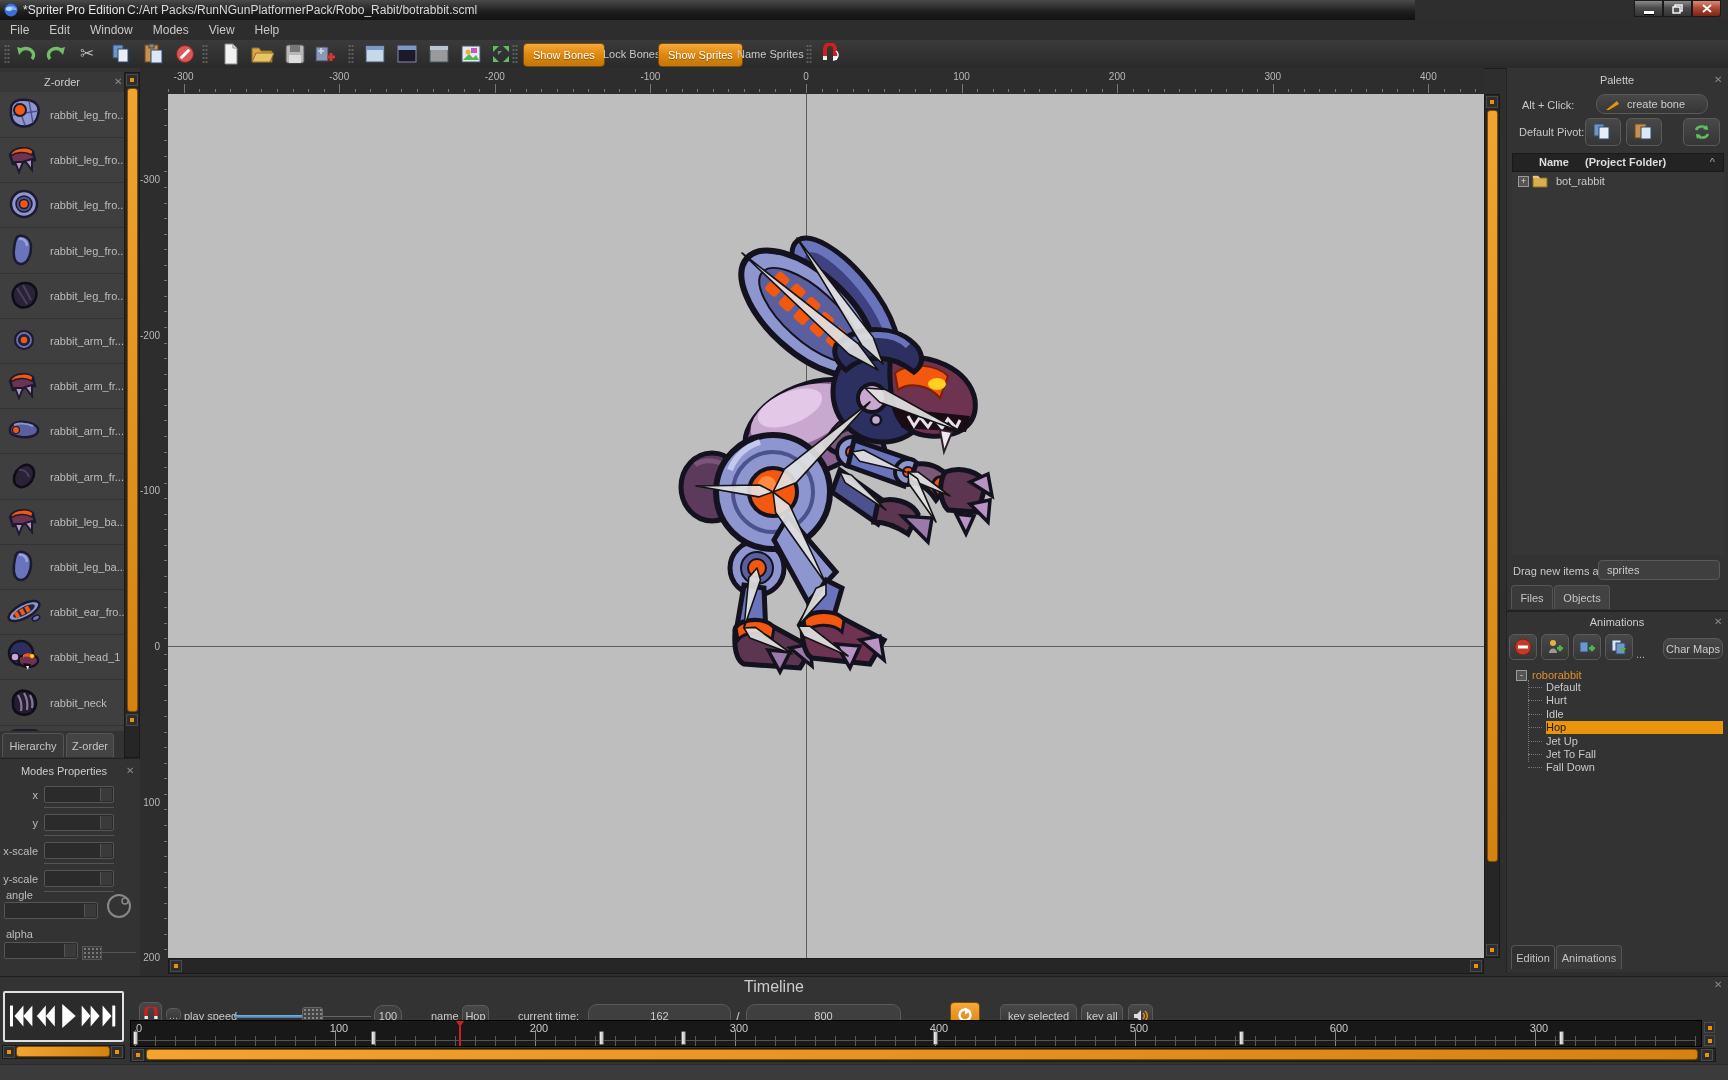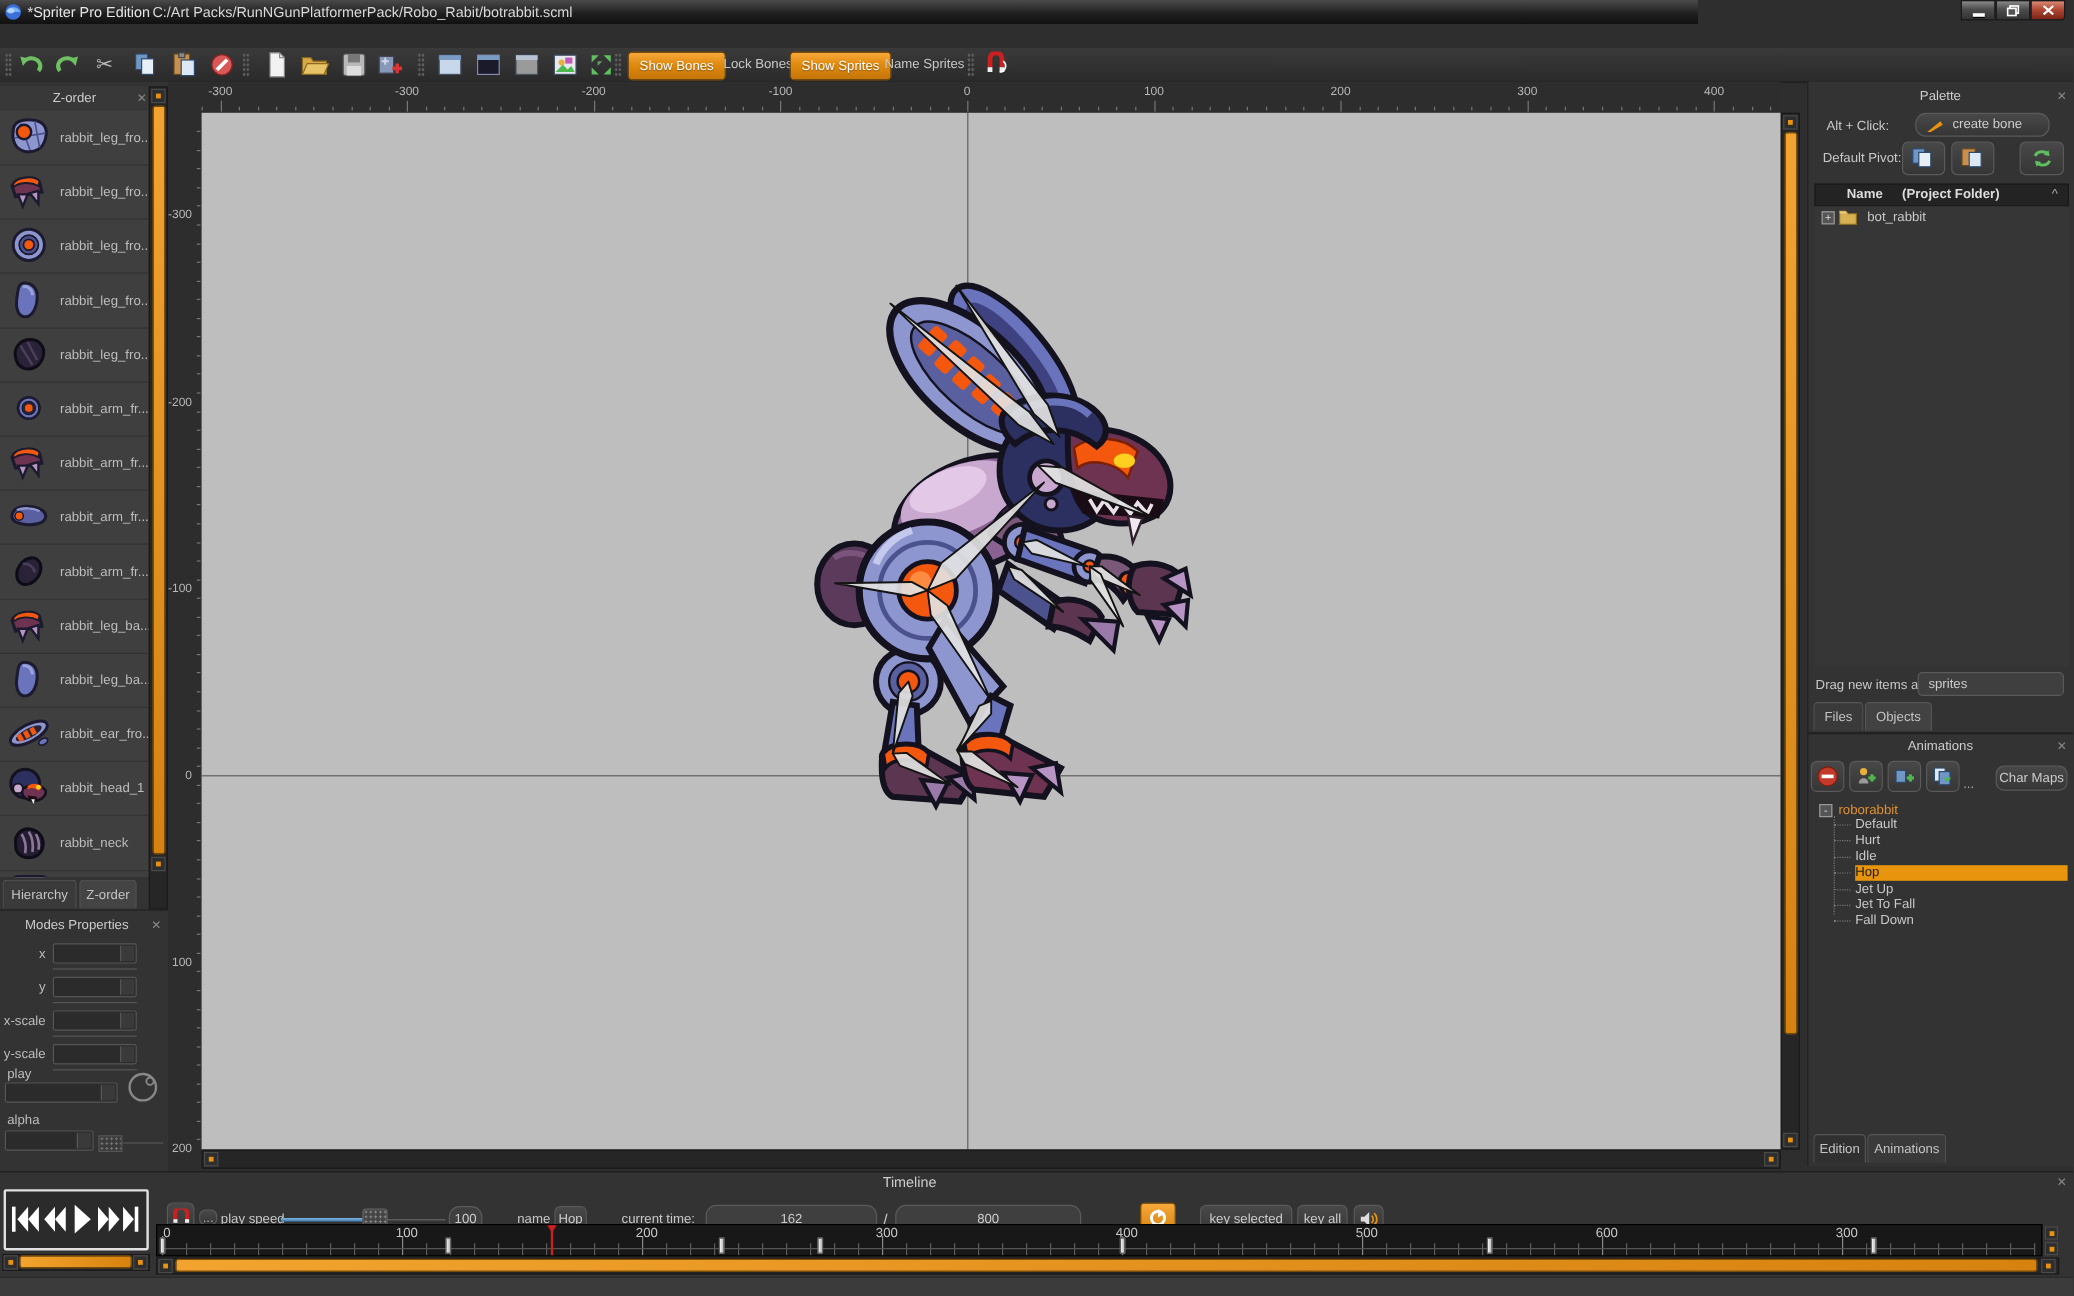--- a/index.html
+++ b/index.html
@@ -77,20 +77,21 @@
           </svg>
         </div>
       <div class="winbtn close ctr">
           <svg width="10" height="9" viewBox="0 0 10 9">
             <path d="M1 1 L9 8 M9 1 L1 8" stroke="#fff" stroke-width="1.8"></path>
           </svg>
         </div>
     </div>
   </div>
 
+  <div class="abs" id="menubar"><span class="menu-item">File</span><span class="menu-item">Edit</span><span class="menu-item">Window</span><span class="menu-item">Modes</span><span class="menu-item">View</span><span class="menu-item">Help</span></div>
 
   <div class="abs" id="toolbar">
       <div class="grip" style="position: absolute; left: 4px; top: 4px;"></div>
       <svg width="22" height="22" viewBox="0 0 22 22" style="position: absolute; left: 14px; top: 3px;">
         <path d="M18 16 A7 6 0 0 0 6 8" fill="none" stroke="#6fbf63" stroke-width="3.4"></path>
         <polygon points="3,4 10,6 5,12" fill="#6fbf63"></polygon>
       </svg>
       <svg width="22" height="22" viewBox="0 0 22 22" style="position: absolute; left: 46px; top: 3px;">
         <path d="M4 16 A7 6 0 0 1 16 8" fill="none" stroke="#6fbf63" stroke-width="3.4"></path>
         <polygon points="19,4 12,6 17,12" fill="#6fbf63"></polygon>
@@ -338,21 +339,21 @@
         <div class="opfield" style="top: 83px;">
           <div class="opspin"></div>
         </div>
         <div class="oprail" style="top: 104px;"></div>
         <div class="oplabel" style="top: 114px;">y-scale</div>
         <div class="opfield" style="top: 111px;">
           <div class="opspin"></div>
         </div>
         <div class="oprail" style="top: 132px;"></div>
       </div>
-    <div class="oplabel" style="left:6px;top:130px;text-align:left">play</div>
+    <div class="oplabel" style="left:6px;top:130px;text-align:left">angle</div>
     <div class="opfield" style="left:4px;top:143px;width:94px">
         <div class="opspin"></div>
       </div>
     <svg class="abs" style="left:105px;top:133px" width="28" height="28" viewBox="0 0 28 28">
         <circle cx="14" cy="14" r="11" fill="none" stroke="#888" stroke-width="2"></circle>
         <circle cx="20" cy="9" r="3" fill="none" stroke="#888" stroke-width="1.5"></circle>
       </svg>
     <div class="oplabel" style="left:6px;top:169px;text-align:left">alpha</div>
     <div class="opfield" style="left:4px;top:183px;width:74px">
         <div class="opspin"></div>
@@ -712,21 +713,21 @@
       <div class="abs" style="left:1528px;top:680px;width:1px;height:82px;border-left:1px dotted #777"></div>
     </div>
   <div class="tab" style="left:1511px;top:945px;width:42px;background:#303030">
       <span>Edition</span>
     </div>
   <div class="tab" style="left:1556px;top:945px;width:64px">
       <span>Animations</span>
     </div>
 
   <div class="abs" style="left:0;top:976px;width:1728px;height:104px;background:#333;border-top:1px solid #1d1d1d"></div>
-  <div class="abs phdr" style="left:0;top:978px;width:1516px;font-size:12px"><span>Timeline</span></div>
+  <div class="abs phdr" style="left:16px;top:978px;width:1516px;font-size:16px"><span>Timeline</span></div>
   <div class="abs xicon" style="left:1714px;top:979px">✕</div>
 
   <div class="abs" style="left:3px;top:991px;width:121px;height:51px;background:#2b2b2b;border:2px solid #e0e0e0;border-radius:2px;box-sizing:border-box">
     <svg width="112" height="40" viewBox="0 0 150 44" style="margin:3px 2px">
       <g fill="#fff">
           <rect x="4" y="8" width="4" height="28"></rect>
           <polygon points="22,8 10,22 22,36"></polygon>
           <polygon points="34,8 22,22 34,36"></polygon>
         </g>
       <g fill="#fff">

